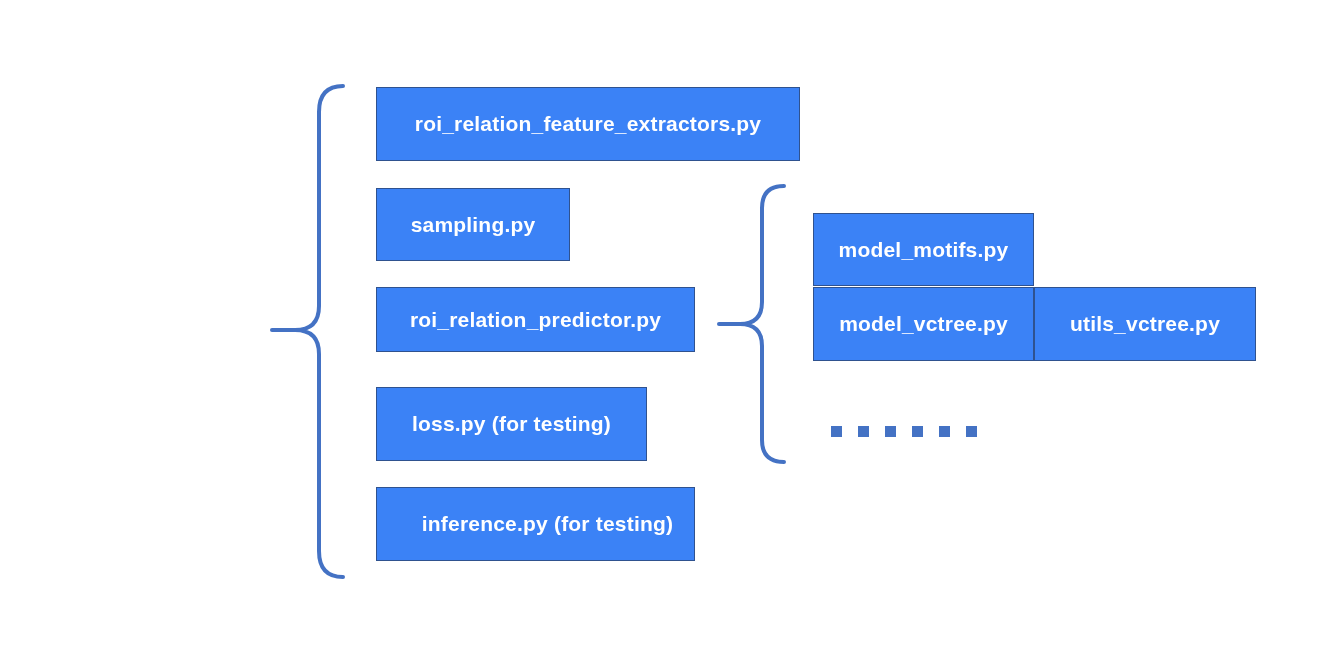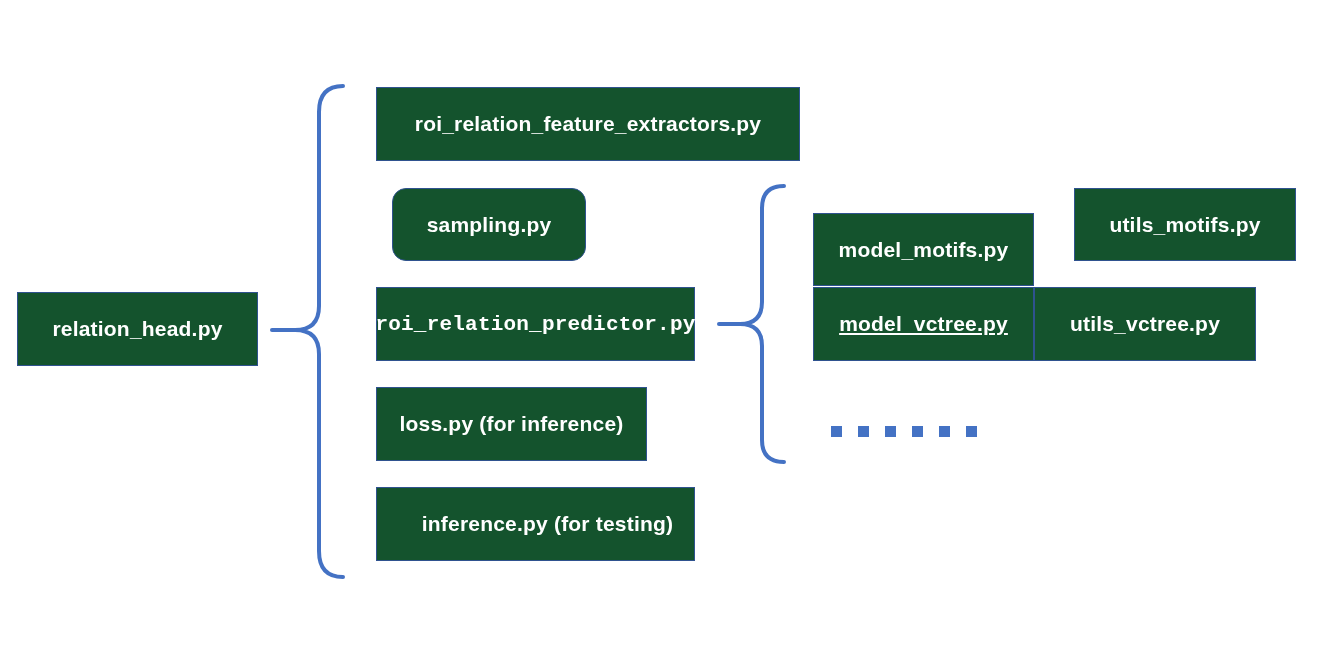--- a/index.html
+++ b/index.html
@@ -18,45 +18,45 @@
   .overlay {
     position: absolute;
     left: 0;
     top: 0;
     width: 1344px;
     height: 669px;
     pointer-events: none;
   }
   .box {
     position: absolute;
-    background: #14532d;
+    background: #3b82f6;
     border: 1.5px solid #2f528f;
     box-sizing: border-box;
     display: flex;
     align-items: center;
     justify-content: center;
     color: #ffffff;
     font-size: 21px;
     font-weight: bold;
     letter-spacing: 0.2px;
     white-space: nowrap;
   }
   .box span { display: inline-block; }
   
   .b-root      { left: 17px;   top: 292px; width: 241px; height: 74px; }
   
   .b-extract   { left: 376px;  top: 87px;  width: 424px; height: 74px; }
-  .b-sampling  { left: 392px;  top: 188px; width: 194px; height: 73px; border-radius: 14px; }
-  .b-predictor { left: 376px;  top: 287px; width: 319px; height: 74px; font-family: Liberation Mono, monospace; }
+  .b-sampling  { left: 376px;  top: 188px; width: 194px; height: 73px; }
+  .b-predictor { left: 376px;  top: 287px; width: 319px; height: 65px; }
   .b-loss      { left: 376px;  top: 387px; width: 271px; height: 74px; }
   .b-infer     { left: 376px;  top: 487px; width: 319px; height: 74px; padding-left: 24px; }
   
   .b-mmotifs   { left: 813px;  top: 188px; width: 221px; height: 73px; margin-top: 25px; }
   .b-umotifs   { left: 1074px; top: 188px; width: 222px; height: 73px; }
-  .b-mvctree   { left: 813px;  top: 287px; width: 221px; height: 74px; text-decoration: underline; }
+  .b-mvctree   { left: 813px;  top: 287px; width: 221px; height: 74px; }
   .b-uvctree   { left: 1034px; top: 287px; width: 222px; height: 74px; }
   
   .dots {
     position: absolute;
     left: 831px;
     top: 426px;
     height: 12px;
     display: flex;
     gap: 16px;
   }
@@ -87,51 +87,45 @@
 
     <path fill="none" stroke="#4472c4" stroke-width="4" stroke-linecap="round" d="M 784 186
              Q 762 186 762 208
              L 762 302
              Q 762 324 740 324
              Q 762 324 762 346
              L 762 440
              Q 762 462 784 462"></path>
   </svg>
 
-  <div class="box b-root">
-    <span>relation_head.py</span>
-  </div>
 
   <div class="box b-extract">
     <span>roi_relation_feature_extractors.py</span>
   </div>
 
   <div class="box b-sampling">
     <span>sampling.py</span>
   </div>
 
   <div class="box b-predictor">
     <span>roi_relation_predictor.py</span>
   </div>
 
   <div class="box b-loss">
-    <span>loss.py (for inference)</span>
+    <span>loss.py (for testing)</span>
   </div>
 
   <div class="box b-infer">
     <span>inference.py (for testing)</span>
   </div>
 
   <div class="box b-mmotifs">
     <span>model_motifs.py</span>
   </div>
 
-  <div class="box b-umotifs">
-    <span>utils_motifs.py</span>
-  </div>
 
   <div class="box b-mvctree">
     <span>model_vctree.py</span>
   </div>
 
   <div class="box b-uvctree">
     <span>utils_vctree.py</span>
   </div>
 
   <div class="dots">

